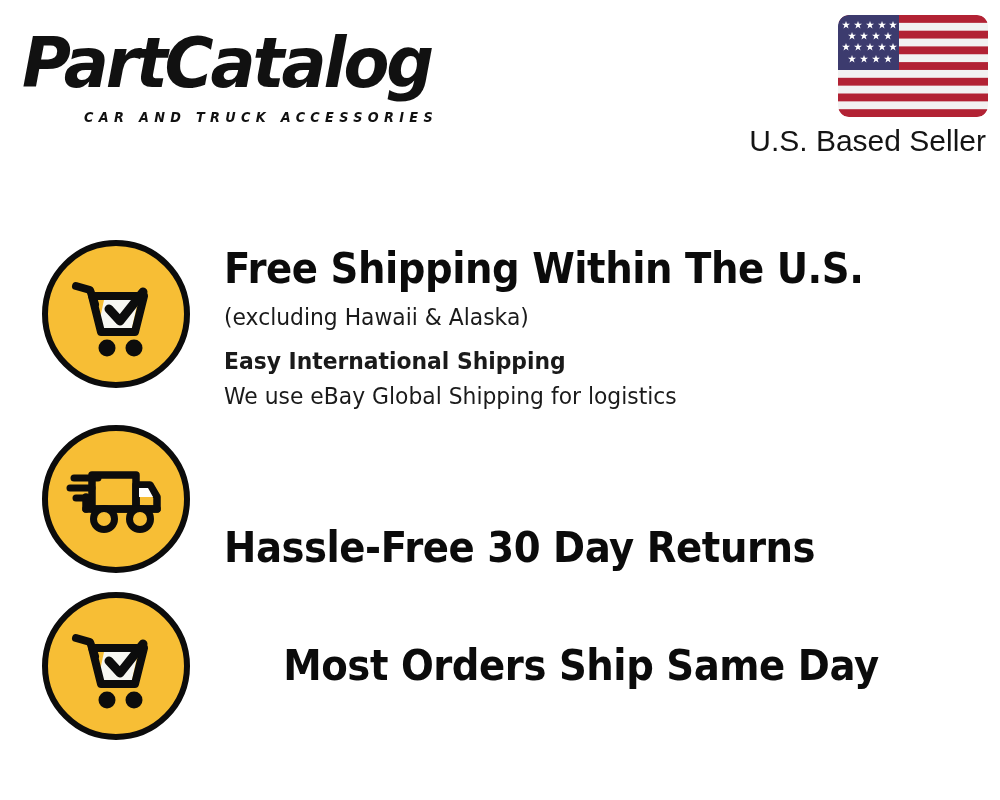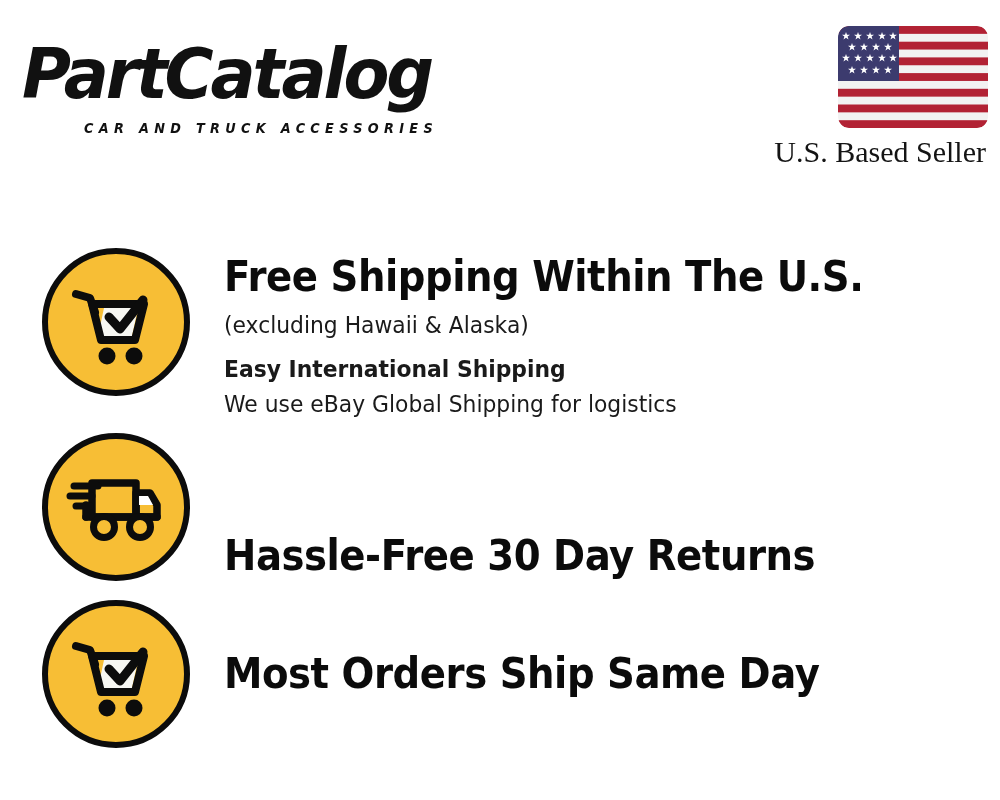--- a/index.html
+++ b/index.html
@@ -13,21 +13,21 @@
     position: relative;
     overflow: hidden;
     font-family: "Liberation Sans", sans-serif;
     color: #111111;
     -webkit-font-smoothing: antialiased;
   }
 
   
   .header {
     position: absolute;
-    top: 16px; left: 0;
+    top: 5px; left: 0;
     width: 1000px;
     height: 175px;
   }
 
   .brand-logo {
     position: absolute;
     left: 22px;
     top: 18px;
     width: 470px;
     height: 100px;
@@ -74,21 +74,21 @@
     width: 100%;
     height: 100%;
     display: block;
     border-radius: 11px;
   }
 
   .seller-line {
     position: absolute;
     right: 14px;
     top: 118px;
-    font-family: Liberation Serif, serif;
+    font-family: Liberation Sans, sans-serif;
     font-weight: 400;
     font-size: 30px;
     line-height: 36px;
     letter-spacing: 0px;
     color: #141414;
     white-space: nowrap;
     text-align: right;
   }
 
   
@@ -97,25 +97,24 @@
     left: 0;
     top: 240px;
     width: 1000px;
   }
   .feature-row {
     position: absolute;
     left: 0;
     width: 1000px;
     display: flex;
     align-items: flex-start;
-    margin-top: 8px;
   }
   .feature-row.r1 { top: 0px; }
   .feature-row.r2 { top: 173px; align-items: flex-end; height: 160px; }
-  .feature-row.r3 { top: 346px; align-items: center; height: 160px; }
+  .feature-row.r3 { top: 346px; align-items: center; height: 160px; text-align: center; }
 
   .icon-badge {
     flex: 0 0 auto;
     width: 148px;
     height: 148px;
     margin-left: 42px;
     border-radius: 50%;
     background: #F7BE35;
     border: 6px solid #0c0c0c;
     box-sizing: border-box;

